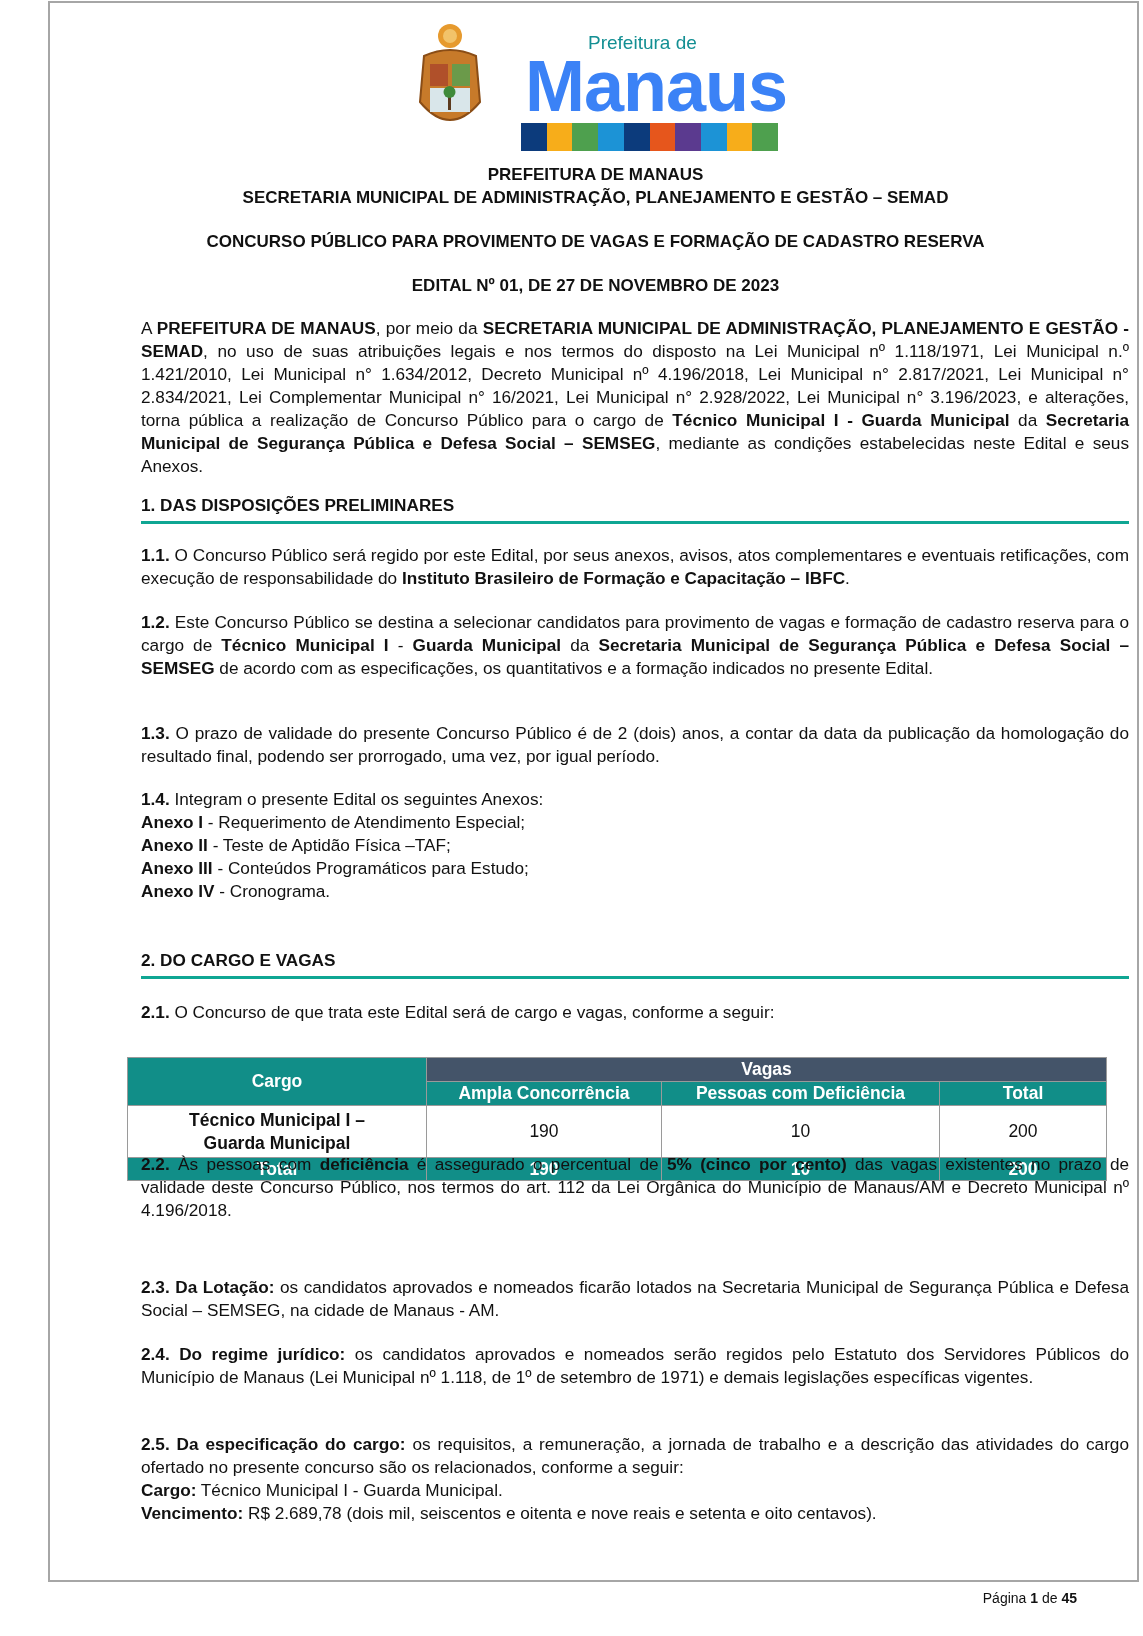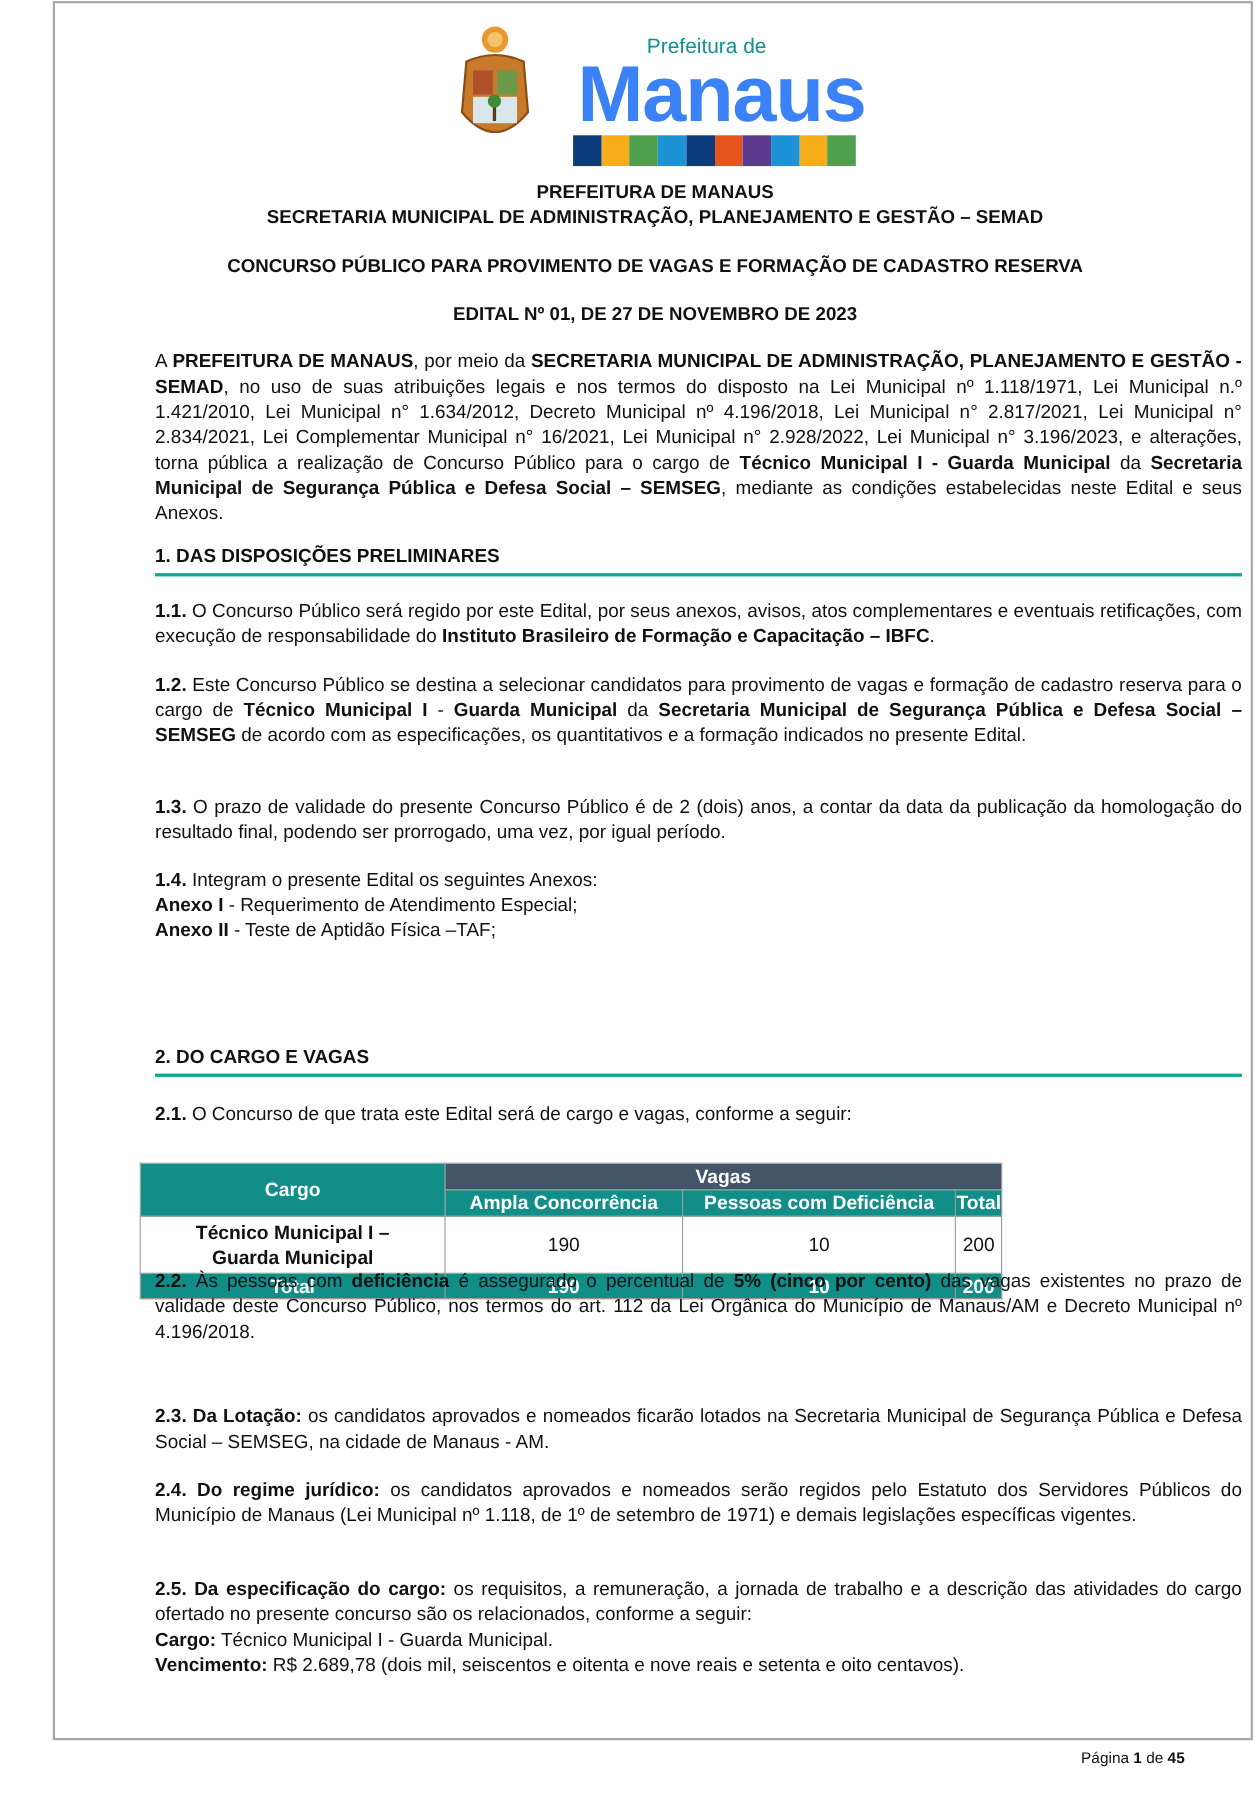--- a/index.html
+++ b/index.html
@@ -10,21 +10,21 @@
   .logo { position: absolute; left: 425px; top: 22px; width: 350px; height: 125px; }
   .logo-text-small { position: absolute; left: 163px; top: 10px; font-size: 19px; color: #138f93; }
   .logo-text-big { position: absolute; left: 100px; top: 24px; font-size: 72px; font-weight: bold; color: #3b82f6; letter-spacing: -1px; line-height: 80px; }
   .stripe { position: absolute; left: 96px; top: 101px; width: 257px; height: 28px; display: flex; }
   .stripe span { flex: 1; height: 100%; }
   .hdr { position: absolute; left: 48px; width: 1095px; text-align: center; font-weight: bold; font-size: 17px; line-height: 23px; }
   p, .para { font-size: 17.2px; line-height: 23px; margin: 0; }
   .just { text-align: justify; text-align-last: left; }
   .sect { font-weight: bold; font-size: 17.2px; padding-bottom: 5px; border-bottom: 3px solid #0fa693; }
   .abs { position: absolute; left: 98px; width: 988px; margin-left: 43px; }
-  table.vagas { position: absolute; left: 127px; top: 1057px; width: 784px; border-collapse: collapse; font-size: 17.5px; }
+  table.vagas { position: absolute; left: 127px; top: 1057px; width: 980px; border-collapse: collapse; font-size: 17.5px; }
   table.vagas td { border: 1px solid #9a9a9a; text-align: center; padding: 0; }
   .th-teal { background: #118e88; color: #fff; font-weight: bold; }
   .th-slate { background: #445469; color: #fff; font-weight: bold; }
   .footer { position: absolute; top: 1590px; right: 66px; font-size: 14px; }
   b { font-weight: bold; }
 </style>
 </head>
 <body>
 
 <div class="page"></div>
@@ -78,20 +78,22 @@
 <div class="abs just para" style="top:722px">
   <b>1.3.</b><span> O prazo de validade do presente Concurso Público é de 2 (dois) anos, a contar da data da publicação da homologação do resultado final, podendo ser prorrogado, uma vez, por igual período.</span>
 </div>
 
 <div class="abs para" style="top:788px">
   <b>1.4.</b><span> Integram o presente Edital os seguintes Anexos:</span>
 </div>
 <div class="abs para" style="top:811px">
   <div><b>Anexo I</b><span> - Requerimento de Atendimento Especial;</span></div>
   <div><b>Anexo II</b><span> - Teste de Aptidão Física –TAF;</span></div>
+  <div><b>Anexo III</b><span> - Conteúdos Programáticos para Estudo;</span></div>
+  <div><b>Anexo IV</b><span> - Cronograma.</span></div>
 </div>
 
 <div class="abs sect" style="top:950px">2. DO CARGO E VAGAS</div>
 
 <div class="abs para" style="top:1001px">
   <b>2.1.</b><span> O Concurso de que trata este Edital será de cargo e vagas, conforme a seguir:</span>
 </div>
 
 <table class="vagas">
   <tbody>

